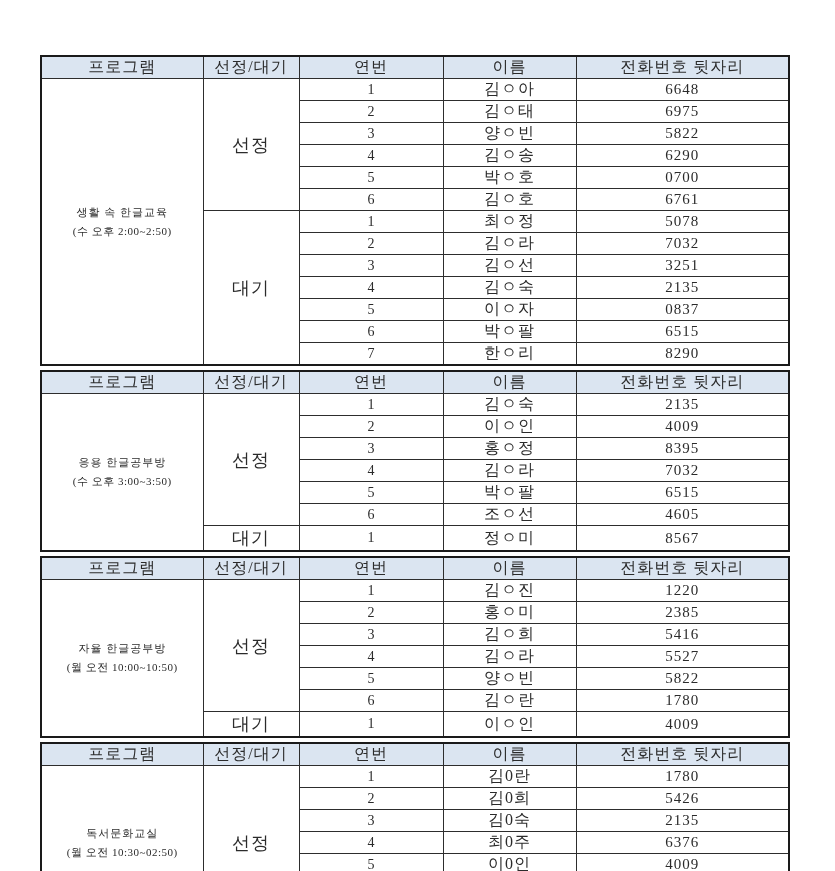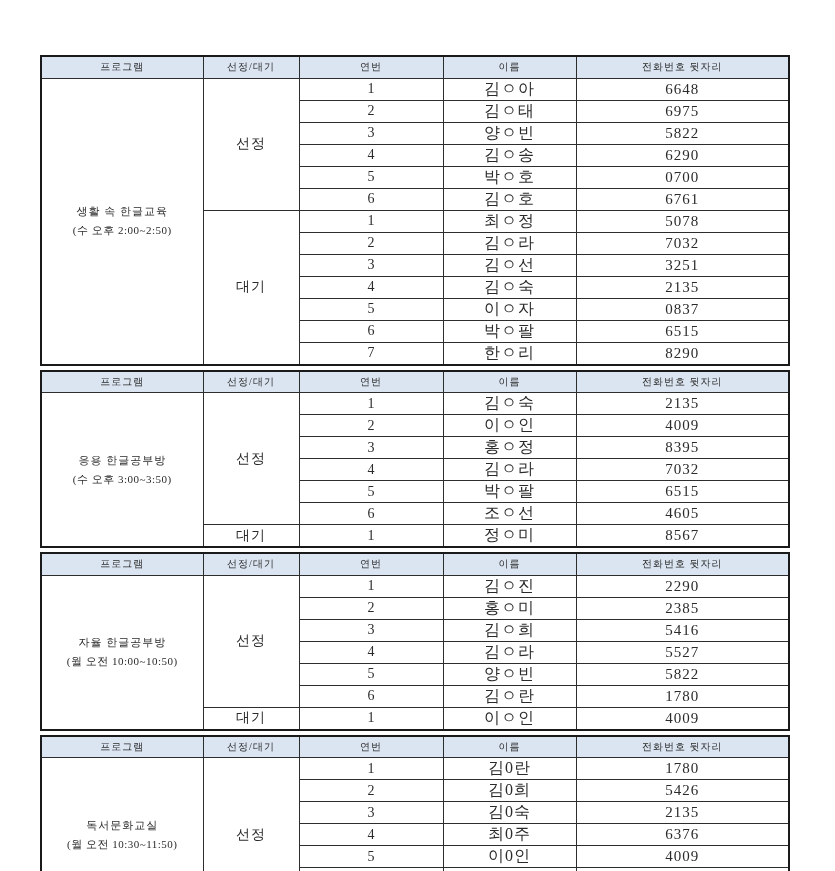--- a/index.html
+++ b/index.html
@@ -42,27 +42,27 @@
     vertical-align:middle;
     padding:0 2px;
     overflow:hidden;
     white-space:nowrap;
   }
   thead tr{height:22px}
   tbody tr{height:21px}
   th{
     background:var(--header-bg);
     font-weight:normal;
-    font-size:10px;
+    font-size:16px;
     letter-spacing:1px;
   }
   td.num-cell{font-size:14px}
   td.name-cell{font-size:16px;letter-spacing:1px}
   td.phone-cell{font-size:15px;letter-spacing:1px}
-  td.group-cell{font-size:14px;letter-spacing:1px}
+  td.group-cell{font-size:18px;letter-spacing:1px}
   td.program-cell{font-size:11px;white-space:normal}
   td.program-cell .program-name{margin-bottom:4px;letter-spacing:1px}
   td.program-cell .program-time{letter-spacing:0.5px}
 </style>
 </head>
 <body>
 
 <div class="page">
   <div id="tables-root">
       <table class="program-table">
@@ -236,21 +236,21 @@
         </thead>
         <tbody>
           <tr>
             <td class="program-cell" rowspan="7">
               <div class="program-name">자율 한글공부방</div>
               <div class="program-time">(월 오전 10:00~10:50)</div>
             </td>
             <td class="group-cell" rowspan="6">선정</td>
             <td class="num-cell">1</td>
             <td class="name-cell">김ㅇ진</td>
-            <td class="phone-cell">2290</td>
+            <td class="phone-cell">1220</td>
           </tr>
           <tr>
             <td class="num-cell">2</td>
             <td class="name-cell">홍ㅇ미</td>
             <td class="phone-cell">2385</td>
           </tr>
           <tr>
             <td class="num-cell">3</td>
             <td class="name-cell">김ㅇ희</td>
             <td class="phone-cell">5416</td>
@@ -292,21 +292,21 @@
             <th>선정/대기</th>
             <th>연번</th>
             <th>이름</th>
             <th>전화번호 뒷자리</th>
           </tr>
         </thead>
         <tbody>
           <tr>
             <td class="program-cell" rowspan="7">
               <div class="program-name">독서문화교실</div>
-              <div class="program-time">(월 오전 10:30~11:50)</div>
+              <div class="program-time">(월 오전 10:30~02:50)</div>
             </td>
             <td class="group-cell" rowspan="7">선정</td>
             <td class="num-cell">1</td>
             <td class="name-cell">김0란</td>
             <td class="phone-cell">1780</td>
           </tr>
           <tr>
             <td class="num-cell">2</td>
             <td class="name-cell">김0희</td>
             <td class="phone-cell">5426</td>

